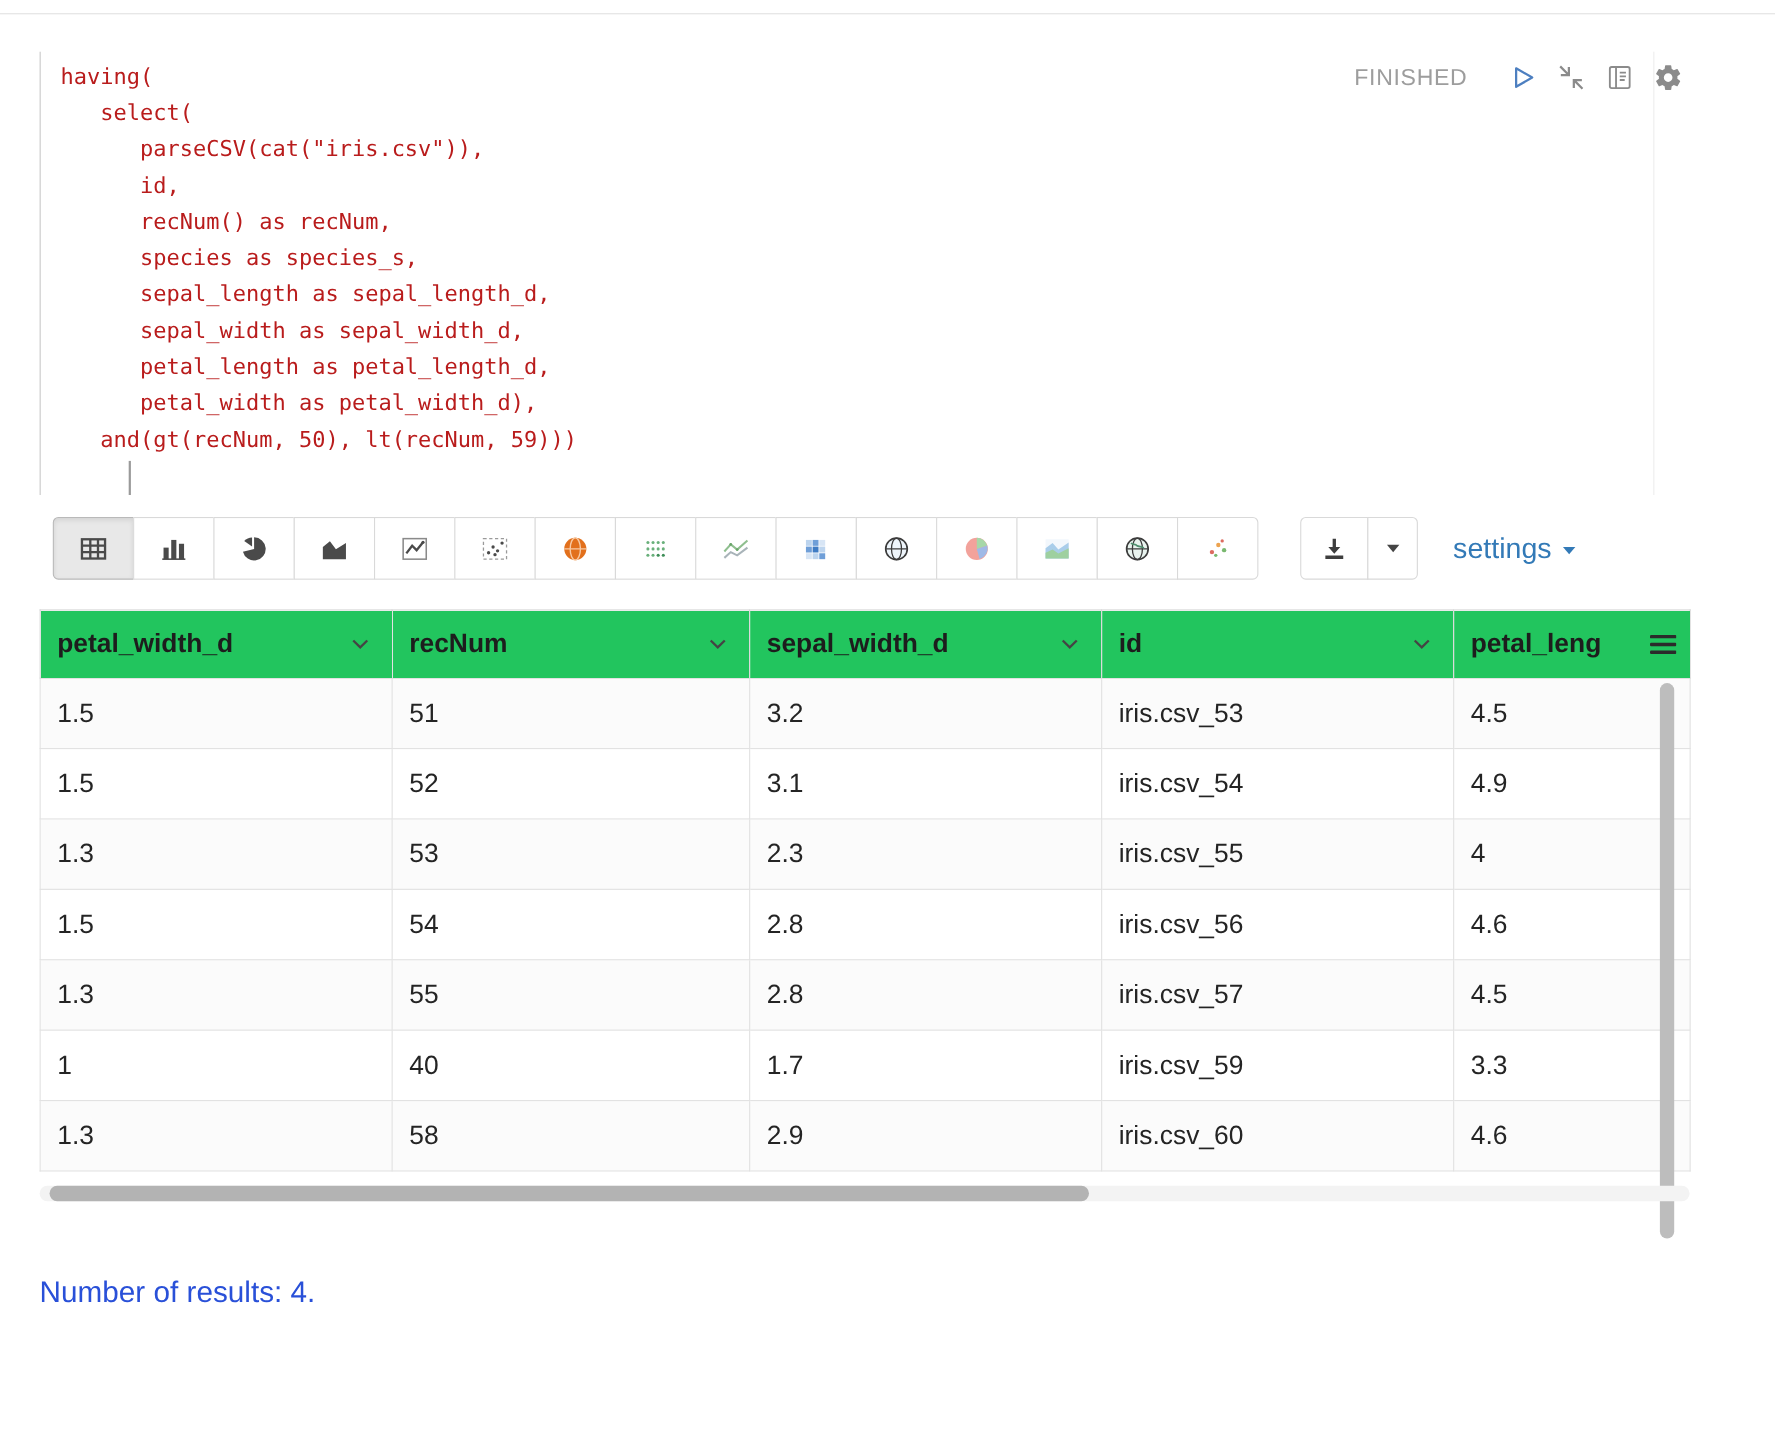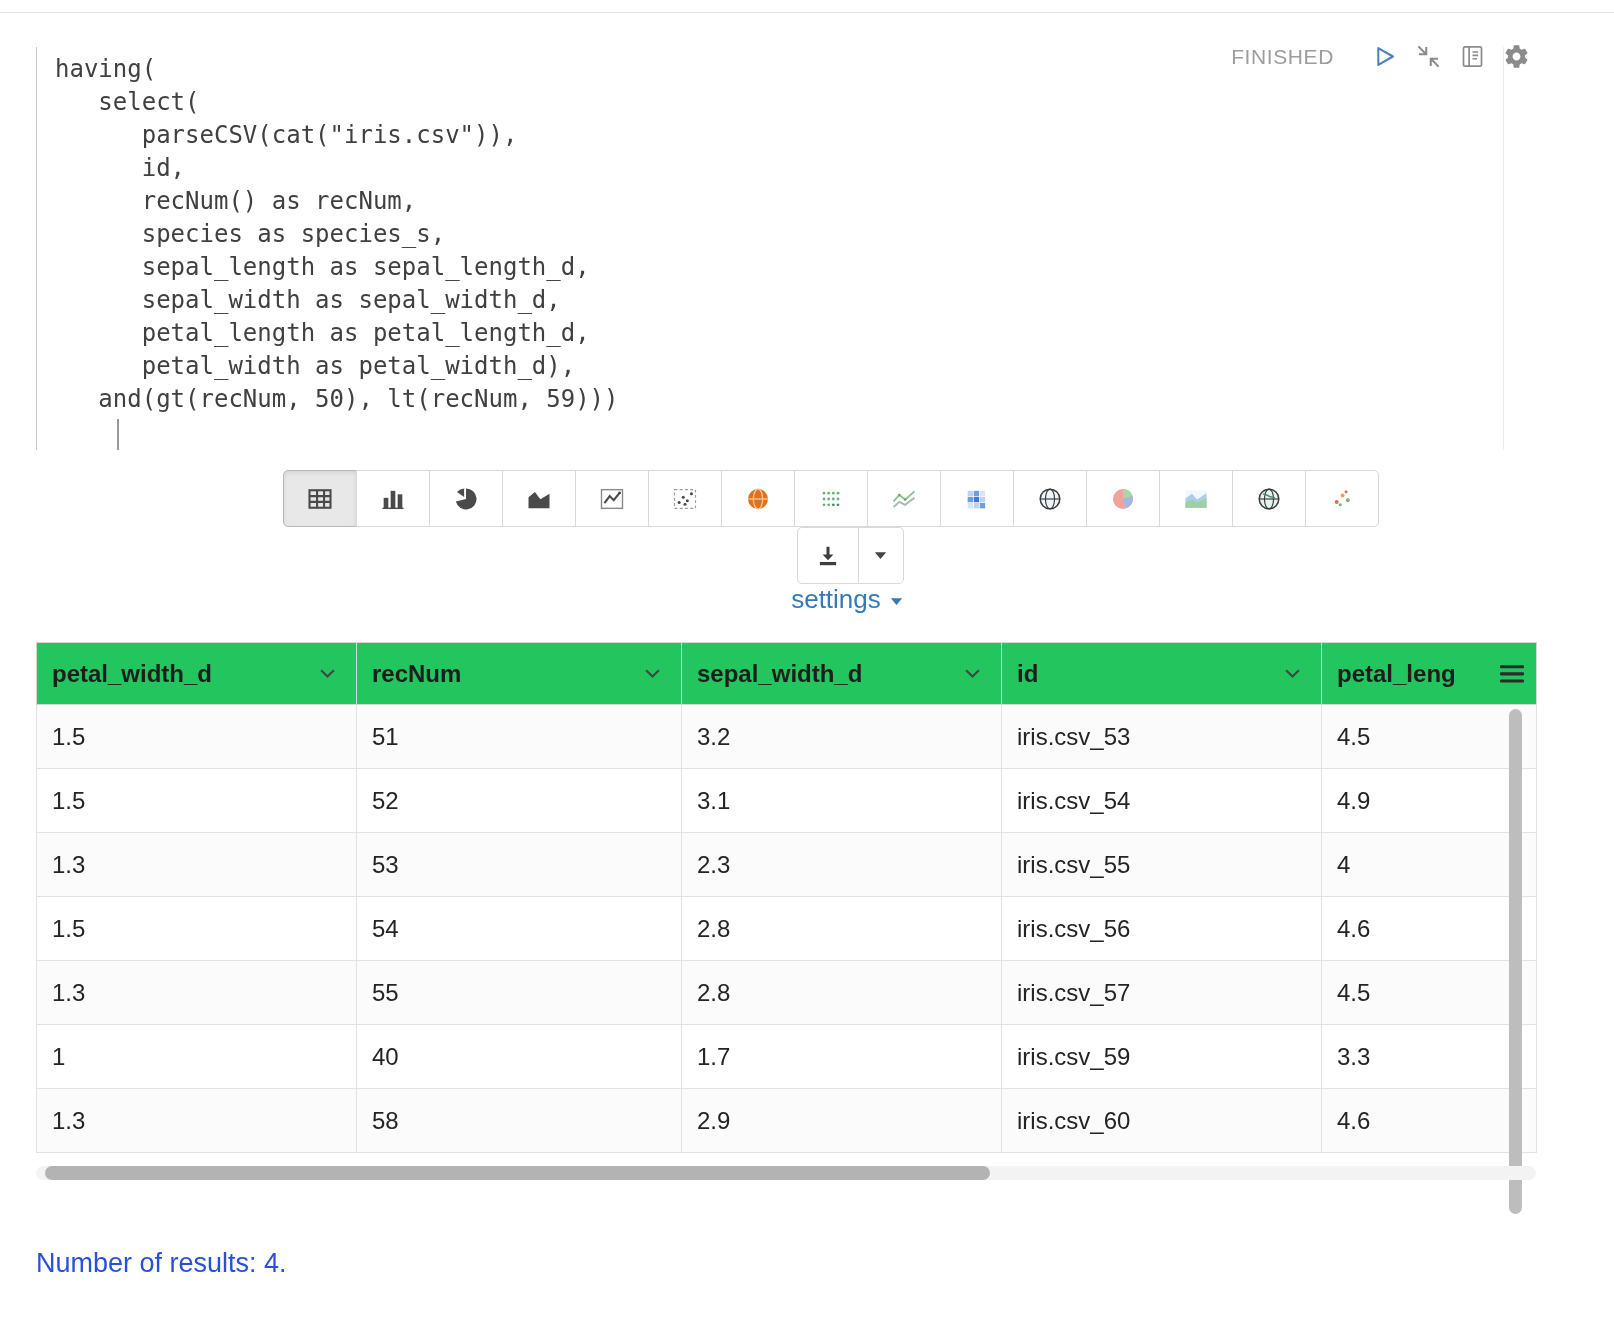--- a/index.html
+++ b/index.html
@@ -21,33 +21,33 @@
   .editor-section { margin: 34px 110px 0 36px; position: relative; }
   .code-editor {
     border-left: 1px solid #c8c8c8;
     border-right: 1px solid #ededed;
     padding: 6px 0 34px 18px;
     position: relative;
   }
   .code {
     margin: 0;
     font-family: "DejaVu Sans Mono", "Liberation Mono", monospace;
-    font-size: 24px;
+    font-size: 20px;
     line-height: 33px;
-    color: #404040;
+    color: #b91c1c;
     white-space: pre;
   }
   .text-cursor { position: absolute; left: 80px; top: 372px; width: 2px; height: 31px; background: #9a9a9a; }
   
-  .status-controls { position: absolute; top: 30px; right: 84px; display: flex; align-items: center; }
+  .status-controls { position: absolute; top: 44px; right: 84px; display: flex; align-items: center; }
   .status-label { font-size: 21px; color: #9d9d9d; letter-spacing: 0.6px; margin-right: 20px; }
   .ctrl { margin-left: 17px; cursor: pointer; display: inline-flex; }
   .ctrl svg { width: 27px; height: 27px; display: block; }
   
-  .toolbar { display: flex; align-items: center; margin: 20px 0 0 48px; flex-direction: column; }
+  .toolbar { display: flex; align-items: center; margin: 20px 0 0 48px; }
   .btn-group { display: inline-flex; }
   .viz-btn {
     width: 74px; height: 57px;
     background: #fff; border: 1px solid #d9d9d9;
     margin-left: -1px; padding: 0;
     display: flex; align-items: center; justify-content: center;
     cursor: pointer;
   }
   .viz-btn:first-child { margin-left: 0; border-radius: 5px 0 0 5px; }
   .viz-btn:last-child { border-radius: 0 5px 5px 0; }

